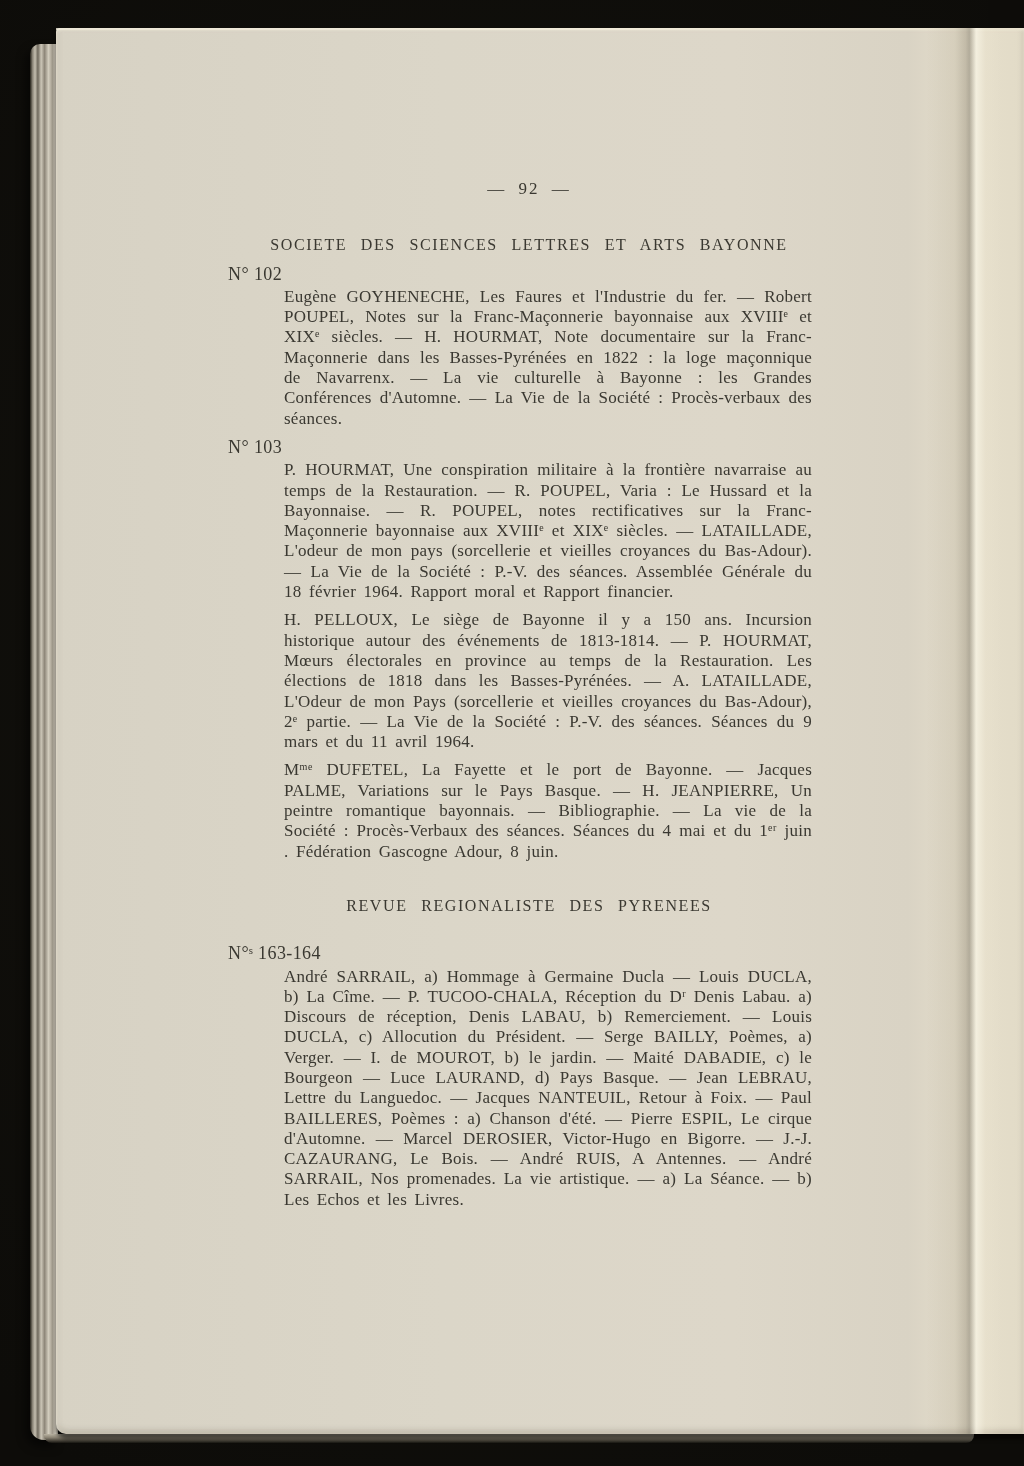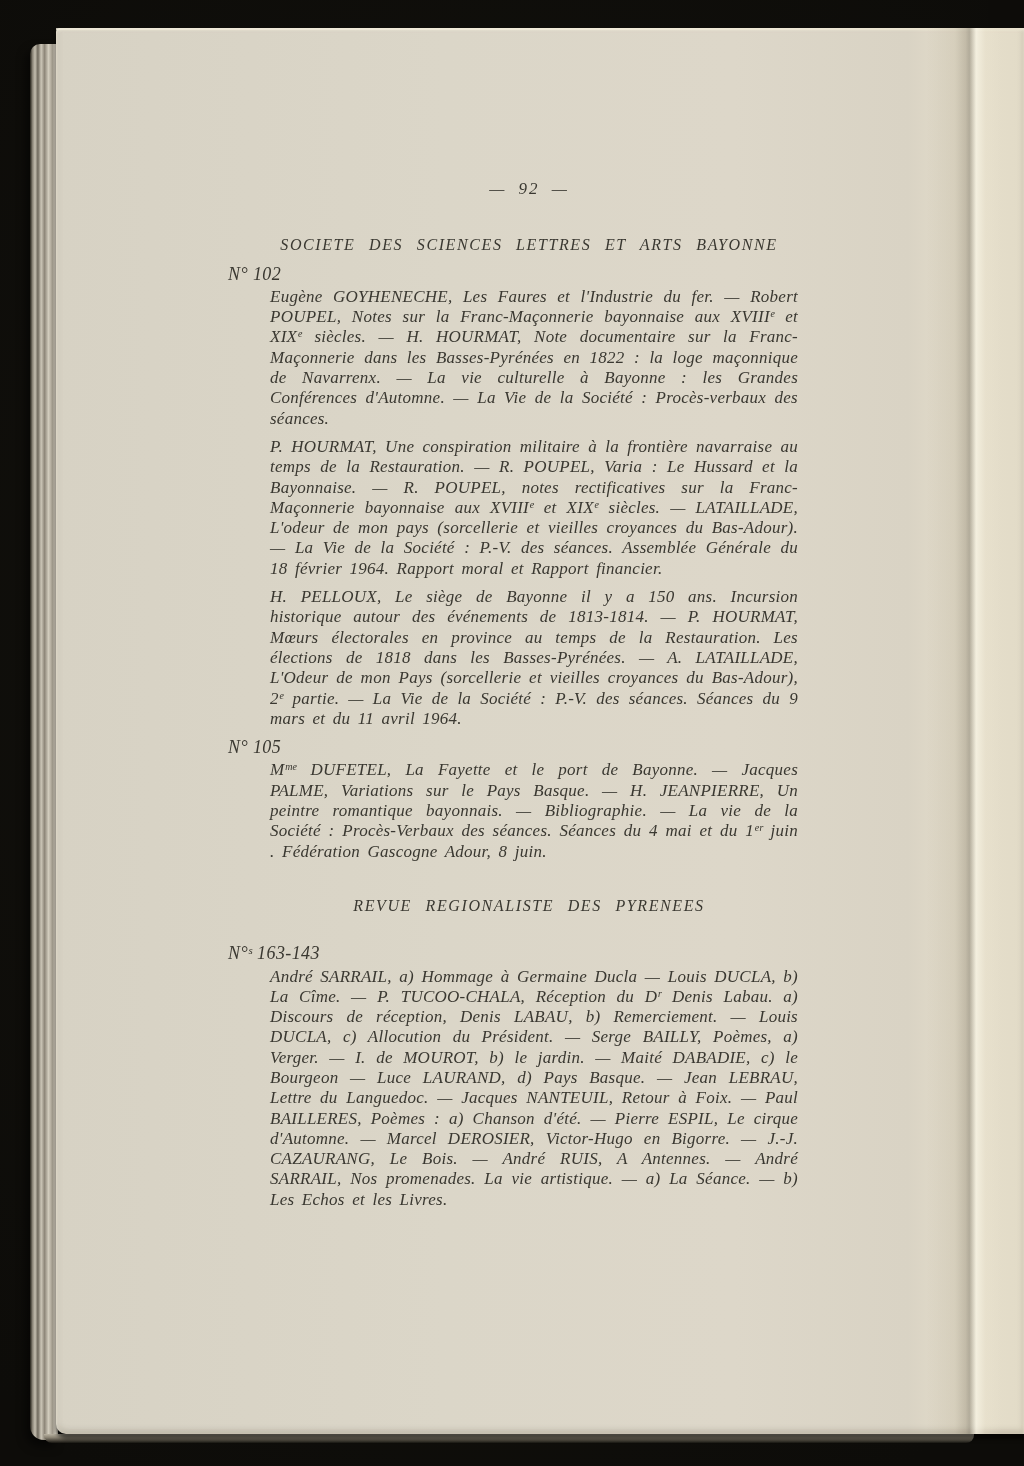--- a/index.html
+++ b/index.html
@@ -13,21 +13,20 @@
     width:1024px;height:1466px;
     background:var(--bg);
     overflow:hidden;
     font-family:"Liberation Serif","DejaVu Serif",serif;
   }
   .scene{
     position:relative;width:988px;height:1466px;
     background:
       radial-gradient(140% 120% at 50% 45%, rgba(30,28,20,0.35) 0%, rgba(0,0,0,0.0) 55%, rgba(0,0,0,0.45) 100%),
       var(--bg);
-    font-style: italic;
   }
   
   .page-stack{
     position:absolute;left:30px;top:44px;width:28px;height:1396px;
     border-radius:10px 0 0 14px;
     background:linear-gradient(90deg,
       #221f17 0%, #8a8477 9%, #c4beaf 18%, #6f695d 28%, #ccc6b7 40%,
       #8e8779 52%, #d2ccbd 66%, #a29b8d 80%, #d7d1c2 92%, #b7b1a2 100%);
     box-shadow:-4px 6px 10px rgba(0,0,0,0.55);
   }
@@ -83,21 +82,21 @@
     white-space:nowrap;
   }
   .s1 .title{margin-top:36px;margin-bottom:0;}
   .s2 .title{margin-top:34px;margin-bottom:27px;}
   .entry{margin-top:8px;}
   .num{
     font-size:18px;
     letter-spacing:0.4px;
   }
   .text{
-    margin:3px 0 0 42px;
+    margin:3px 0 0 56px;
     width:528px;
     text-align:justify;
     letter-spacing:0.25px;
     word-spacing:3px;
   }
 </style>
 </head>
 <body>
 
 <div class="scene">
@@ -113,38 +112,38 @@
 
       <div class="section s1">
         <div class="title">SOCIETE DES SCIENCES LETTRES ET ARTS BAYONNE</div>
 
         <div class="entry">
           <div class="num">N° 102</div>
           <div class="text">Eugène GOYHENECHE, Les Faures et l'Industrie du fer. — Robert POUPEL, Notes sur la Franc-Maçonnerie bayonnaise aux XVIIIᵉ et XIXᵉ siècles. — H. HOURMAT, Note documentaire sur la Franc-Maçonnerie dans les Basses-Pyrénées en 1822 : la loge maçonnique de Navarrenx. — La vie culturelle à Bayonne : les Grandes Conférences d'Automne. — La Vie de la Société : Procès-verbaux des séances.</div>
         </div>
 
         <div class="entry">
+          <div class="num">N° 103</div>
           <div class="text">P. HOURMAT, Une conspiration militaire à la frontière navarraise au temps de la Restauration. — R. POUPEL, Varia : Le Hussard et la Bayonnaise. — R. POUPEL, notes rectificatives sur la Franc-Maçonnerie bayonnaise aux XVIIIᵉ et XIXᵉ siècles. — LATAILLADE, L'odeur de mon pays (sorcellerie et vieilles croyances du Bas-Adour). — La Vie de la Société : P.-V. des séances. Assemblée Générale du 18 février 1964. Rapport moral et Rapport financier.</div>
         </div>
 
         <div class="entry">
           <div class="text">H. PELLOUX, Le siège de Bayonne il y a 150 ans. Incursion historique autour des événements de 1813-1814. — P. HOURMAT, Mœurs électorales en province au temps de la Restauration. Les élections de 1818 dans les Basses-Pyrénées. — A. LATAILLADE, L'Odeur de mon Pays (sorcellerie et vieilles croyances du Bas-Adour), 2ᵉ partie. — La Vie de la Société : P.-V. des séances. Séances du 9 mars et du 11 avril 1964.</div>
         </div>
 
         <div class="entry">
-          <div class="num">N° 105</div>
           <div class="text">Mᵐᵉ DUFETEL, La Fayette et le port de Bayonne. — Jacques PALME, Variations sur le Pays Basque. — H. JEANPIERRE, Un peintre romantique bayonnais. — Bibliographie. — La vie de la Société : Procès-Verbaux des séances. Séances du 4 mai et du 1ᵉʳ juin . Fédération Gascogne Adour, 8 juin.</div>
         </div>
       </div>
 
       <div class="section s2">
         <div class="title">REVUE REGIONALISTE DES PYRENEES</div>
 
         <div class="entry">
-          <div class="num">N°ˢ 163-143</div>
+          <div class="num">N°ˢ 163-164</div>
           <div class="text">André SARRAIL, a) Hommage à Germaine Ducla — Louis DUCLA, b) La Cîme. — P. TUCOO-CHALA, Réception du Dʳ Denis Labau. a) Discours de réception, Denis LABAU, b) Remerciement. — Louis DUCLA, c) Allocution du Président. — Serge BAILLY, Poèmes, a) Verger. — I. de MOUROT, b) le jardin. — Maité DABADIE, c) le Bourgeon — Luce LAURAND, d) Pays Basque. — Jean LEBRAU, Lettre du Languedoc. — Jacques NANTEUIL, Retour à Foix. — Paul BAILLERES, Poèmes : a) Chanson d'été. — Pierre ESPIL, Le cirque d'Automne. — Marcel DEROSIER, Victor-Hugo en Bigorre. — J.-J. CAZAURANG, Le Bois. — André RUIS, A Antennes. — André SARRAIL, Nos promenades. La vie artistique. — a) La Séance. — b) Les Echos et les Livres.</div>
         </div>
       </div>
 
     </div>
 
     <div class="crease"></div>
 
   </div>
 </div>

